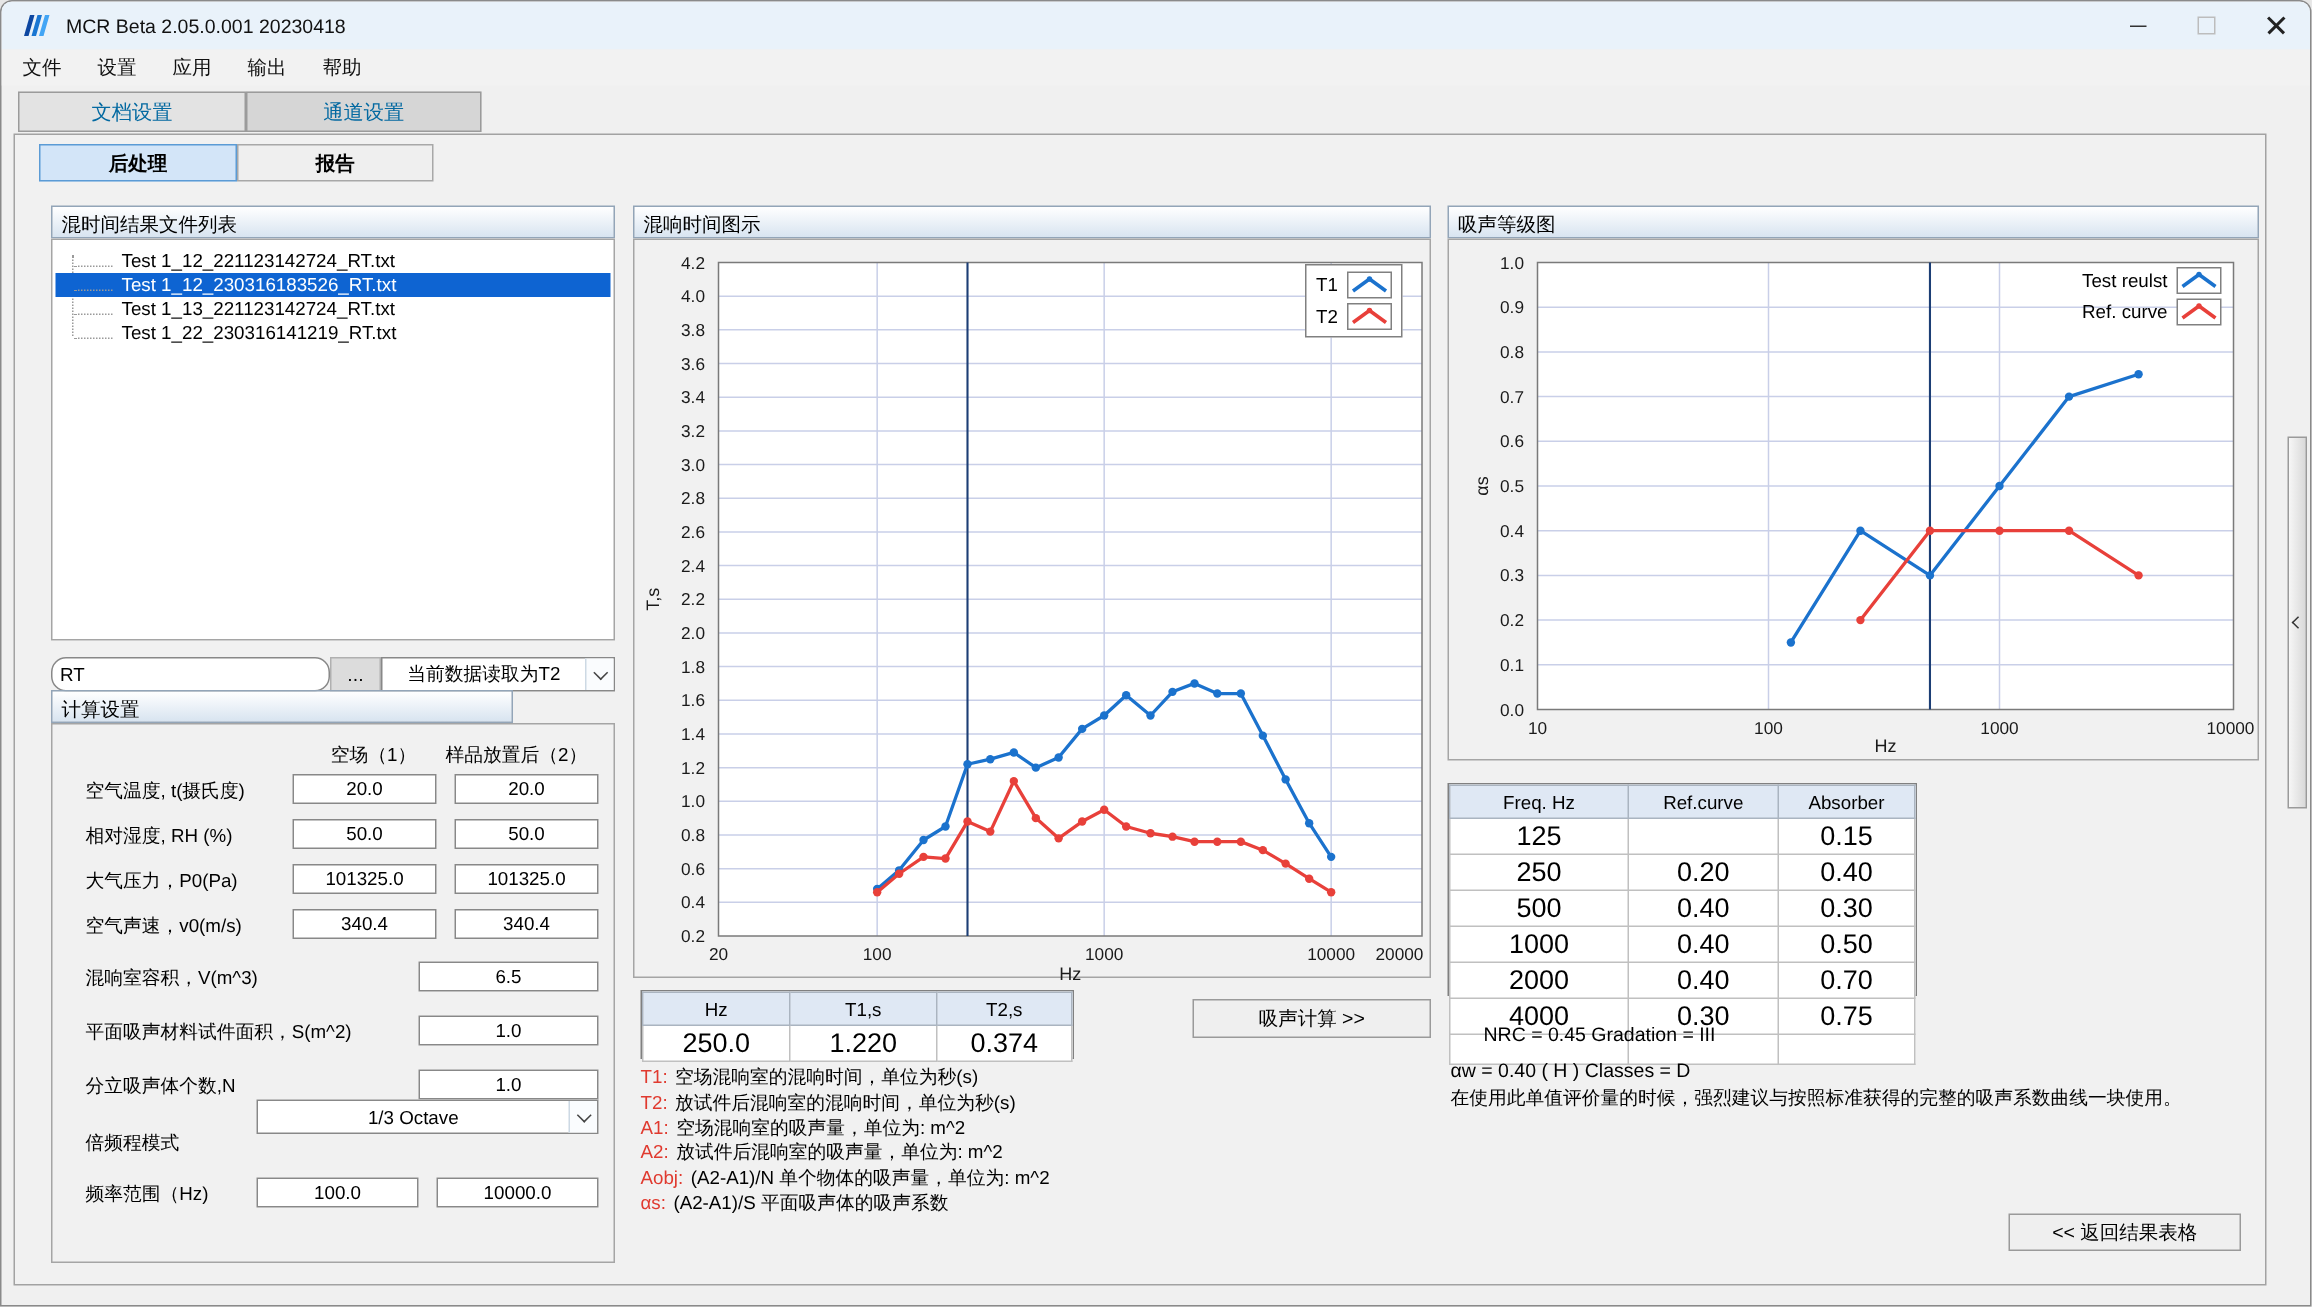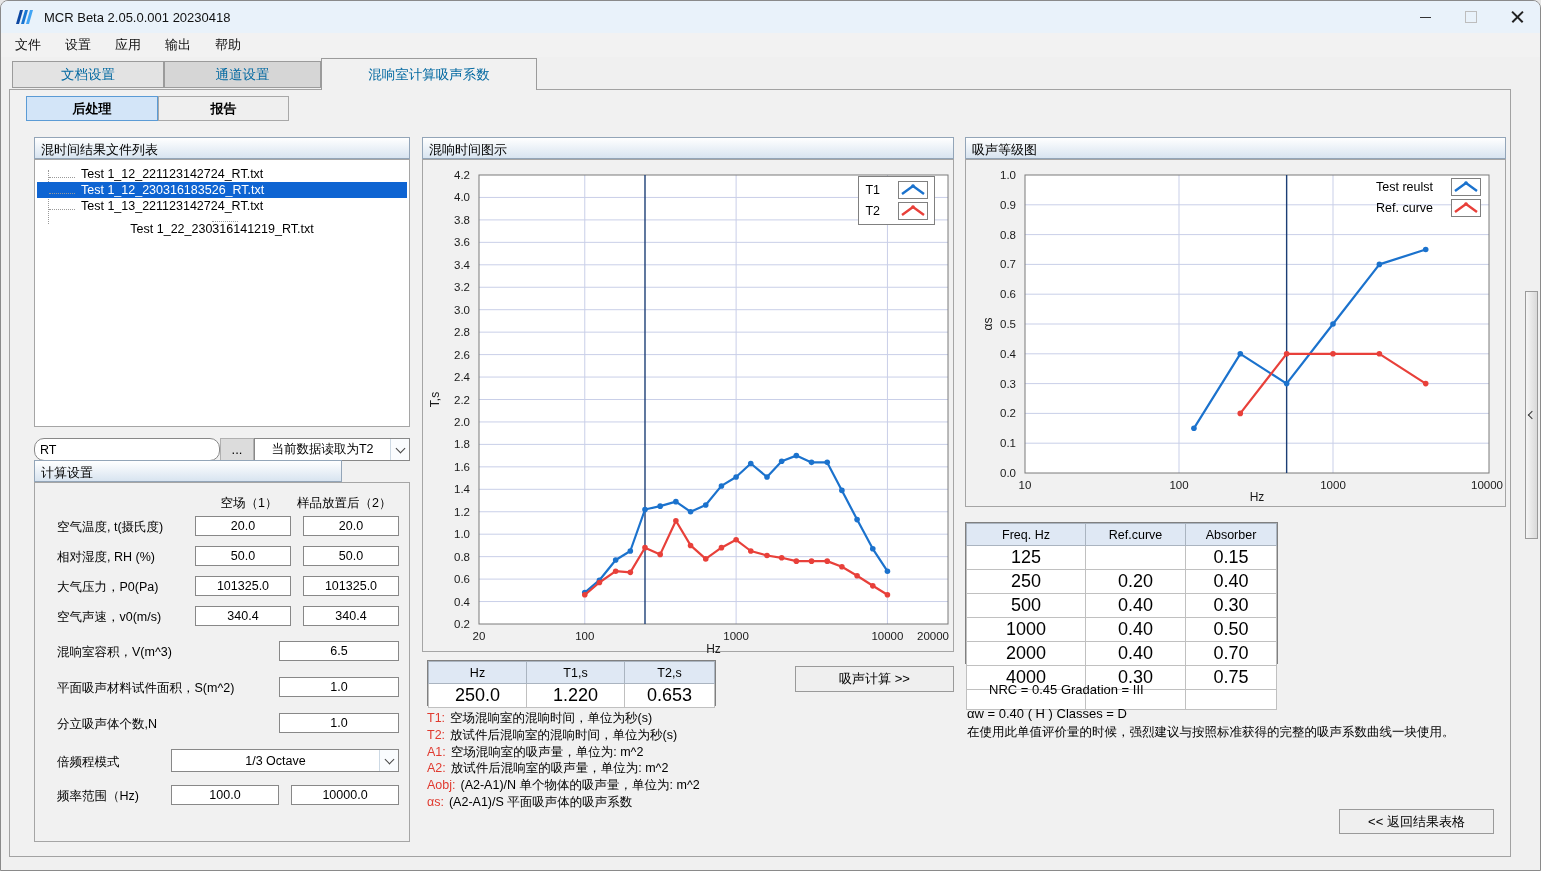--- a/index.html
+++ b/index.html
@@ -64,21 +64,21 @@
   table.dt{border-collapse:collapse;background:#fff;width:100%;}
   table.dt th{background:#dfe8f4;font-weight:normal;font-size:12.5px;border:1px solid #aab4c0;height:19px;}
   table.dt td{font-size:18px;border:1px solid #c0c0c0;text-align:center;height:17px;color:#000;}
   .twrap{position:absolute;border:1px solid #808080;background:#fff;box-sizing:border-box;}
   
   .noteline{font-size:12.5px;line-height:16.8px;color:#000;white-space:nowrap;}
   .noteline .rp{color:#e03a2f;margin-right:5px;}
   
   .legend{position:absolute;display:flex;flex-direction:column;gap:3px;}
   .legend.boxed{border:1px solid #808080;background:#fff;padding:4px 6px;}
-  .lrow{display:flex;align-items:center;justify-content:flex-end;gap:18px;font-size:12.5px;color:#000;}
+  .lrow{display:flex;align-items:center;justify-content:flex-end;gap:6px;font-size:12.5px;color:#000;}
   
   #splitter{position:absolute;left:1524px;top:290px;width:13px;height:248px;
     background:linear-gradient(90deg,#f6f6f6,#d9d9d9);border:1px solid #9a9a9a;box-sizing:border-box;
     display:flex;align-items:center;justify-content:center;}
   .chev-left{width:5px;height:5px;border-left:1.3px solid #333;border-bottom:1.3px solid #333;
     transform:rotate(45deg);}
   .summary-line{position:absolute;font-size:13px;color:#000;white-space:nowrap;}
   svg{overflow:visible;}
 </style>
 </head>
@@ -109,21 +109,20 @@
   <div id="menubar">
       <span class="menu-item">文件</span>
       <span class="menu-item">设置</span>
       <span class="menu-item">应用</span>
       <span class="menu-item">输出</span>
       <span class="menu-item">帮助</span>
     </div>
 
   <div class="tab" id="tab0">文档设置</div>
   <div class="tab" id="tab1">通道设置</div>
-  <div class="tab" id="tab2">混响室计算吸声系数</div>
 
   <div id="content">
 
     <div class="subtab" id="subtab0">后处理</div>
     <div class="subtab" id="subtab1">报告</div>
 
     <div class="ghead" style="left:24px;top:47px;width:376px;">混时间结果文件列表</div>
     <div class="gbox" id="filelist" style="left:24px;top:69px;width:376px;height:268px;">
       <div class="tree-rail"></div>
     <div class="fitem" style="top: 6px;">
@@ -131,21 +130,21 @@
           <span>Test 1_12_221123142724_RT.txt</span>
         </div>
         <div class="fitem sel" style="top: 22px;">
           <span class="stub"></span>
           <span>Test 1_12_230316183526_RT.txt</span>
         </div>
         <div class="fitem" style="top: 38px;">
           <span class="stub"></span>
           <span>Test 1_13_221123142724_RT.txt</span>
         </div>
-        <div class="fitem" style="top: 54px; flex-direction: column;">
+        <div class="fitem" style="top: 54px;">
           <span class="stub"></span>
           <span>Test 1_22_230316141219_RT.txt</span>
         </div>
       </div>
 
     <div class="tbox left" style="left:24px;top:348px;width:186px;height:23px;">RT</div>
     <div class="btn" style="left:210px;top:348px;width:34px;height:23px;background:#dcdcdc;border-color:#b0b0b0;">...</div>
     <div class="combo" style="left:244px;top:348px;width:156px;height:23px;">
       <span class="val">当前数据读取为T2</span>
       <span class="chevbox">
@@ -177,21 +176,21 @@
       <div class="lbl" style="left:22px;top:161px;">混响室容积，V(m^3)</div>
       <div class="tbox" style="left:244px;top:158px;width:120px;height:20px;">6.5</div>
 
       <div class="lbl" style="left:22px;top:197px;">平面吸声材料试件面积，S(m^2)</div>
       <div class="tbox" style="left:244px;top:194px;width:120px;height:20px;">1.0</div>
 
       <div class="lbl" style="left:22px;top:233px;">分立吸声体个数,N</div>
       <div class="tbox" style="left:244px;top:230px;width:120px;height:20px;">1.0</div>
 
       <div class="lbl" style="left:22px;top:271px;">倍频程模式</div>
-      <div class="combo" style="left:136px;top:266px;width:228px;height:23px;">
+      <div class="combo" style="left:136px;top:250px;width:228px;height:23px;">
         <span class="val">1/3 Octave</span>
         <span class="chevbox">
             <span class="chev"></span>
           </span>
       </div>
 
       <div class="lbl" style="left:22px;top:305px;">频率范围（Hz)</div>
       <div class="tbox" style="left:136px;top:302px;width:108px;height:20px;">100.0</div>
       <div class="tbox" style="left:256px;top:302px;width:108px;height:20px;">10000.0</div>
     </div>
@@ -323,21 +322,21 @@
             <tr>
           <th style="width:95px;">Hz</th>
           <th style="width:95px;">T1,s</th>
           <th>T2,s</th>
         </tr>
           </thead>
         <tbody>
             <tr>
           <td>250.0</td>
           <td>1.220</td>
-          <td>0.653</td>
+          <td>0.374</td>
         </tr>
           </tbody>
       </table>
     </div>
 
     <div class="btn" style="left:785px;top:576px;width:159px;height:26px;">吸声计算 &gt;&gt;</div>
 
     <div style="position:absolute;left:417px;top:620px;" id="notes">
         <div class="noteline"><span class="rp">T1:</span><span>空场混响室的混响时间，单位为秒(s)</span></div>
         <div class="noteline"><span class="rp">T2:</span><span>放试件后混响室的混响时间，单位为秒(s)</span></div>

